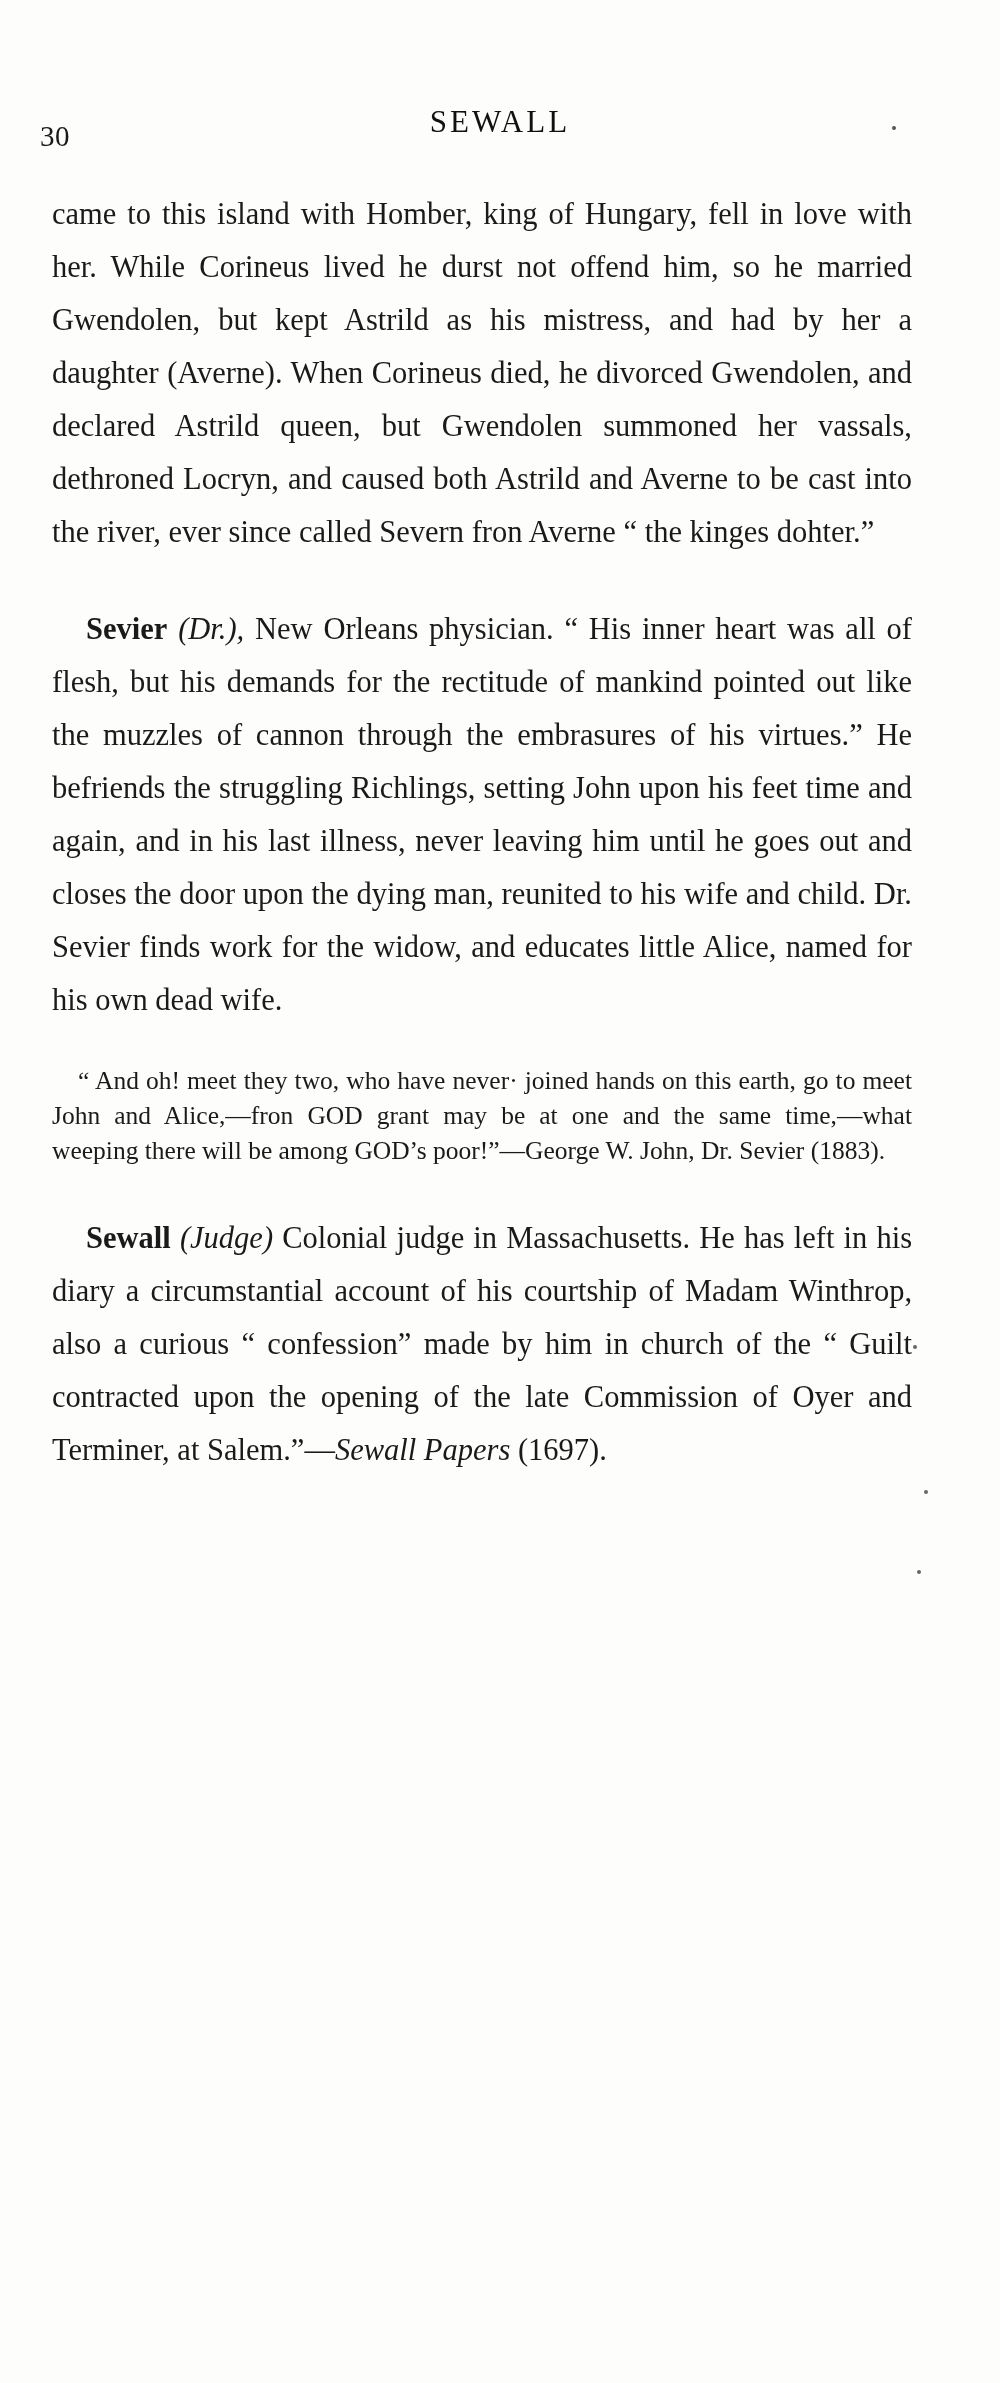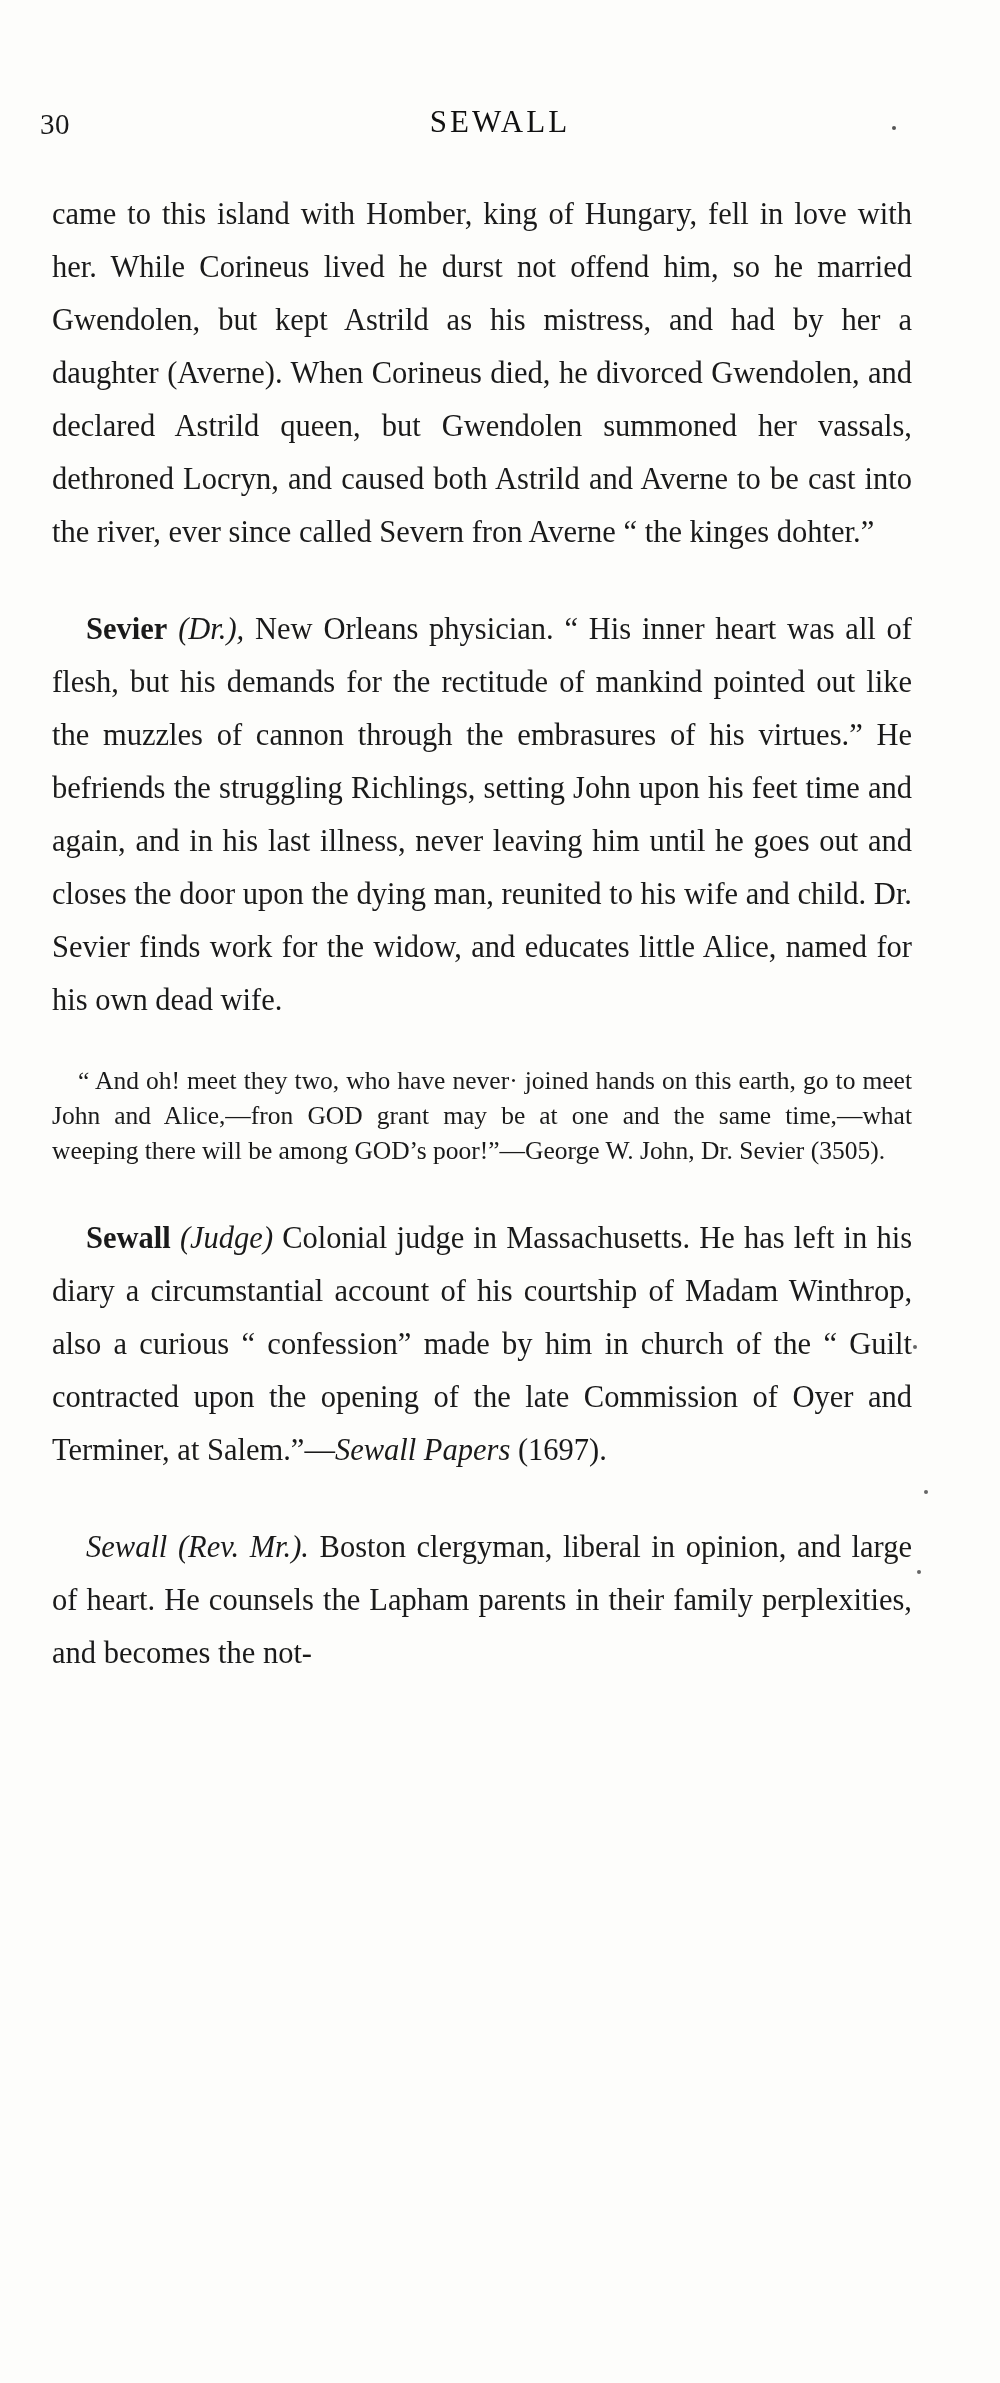--- a/index.html
+++ b/index.html
@@ -25,21 +25,21 @@
   .header {
     position: absolute;
     left: 0;
     top: 108px;
     width: 1000px;
     height: 40px;
   }
   .page-number {
     position: absolute;
     left: 40px;
-    top: 0;
+    top: 12px;
     font-size: 29px;
     letter-spacing: 0.5px;
     color: #1a1a1a;
   }
   .running-head {
     position: absolute;
     left: 0;
     top: -4px;
     width: 1000px;
     text-align: center;
@@ -124,30 +124,27 @@
     <p class="para gap">
       <span class="indent"></span><span class="entry-name">Sevier</span>&nbsp;<span class="ital">(Dr.),</span>&nbsp;<span>New Orleans physician. “ His inner heart was all of flesh, but his demands for the rectitude of mankind pointed out like the muzzles of cannon through the embrasures of his virtues.” He befriends the struggling Richlings, setting John upon his feet time and again, and in his last illness, never leaving him until he goes out and closes the door upon the dying man, reunited to his wife and child. Dr. Sevier finds work for the widow, and educates little Alice, named for his own dead wife.</span>
     </p>
 
     <div class="quote-block">
       <span class="indent"></span><span>“ And oh! meet they two, who have never·</span>
       <span>joined hands on this earth, go to meet John and</span>
       <span>Alice,—fron GOD grant may be at one and the</span>
       <span>same time,—what weeping there will be among</span>
       <span>GOD’s poor!”—George W. John, Dr. Sevier</span>
-      <span>(3505).</span>
+      <span>(1883).</span>
     </div>
 
     <p class="para gap">
       <span class="indent"></span><span class="entry-name">Sewall</span>&nbsp;<span class="ital">(Judge)</span>&nbsp;<span>Colonial judge in Massachusetts. He has left in his diary a circumstantial account of his courtship of Madam Winthrop, also a curious “ confession” made by him in church of the “ Guilt contracted upon the opening of the late Commission of Oyer and Terminer, at Salem.”—</span><span class="ital">Sewall Papers</span>&nbsp;<span>(1697).</span>
     </p>
 
-    <p class="para gap">
-      <span class="indent"></span><span class="entry-name-italic">Sewall</span>&nbsp;<span class="ital">(Rev. Mr.).</span>&nbsp;<span>Boston clergyman, liberal in opinion, and large of heart. He counsels the Lapham parents in their family perplexities, and becomes the not-</span>
-    </p>
 
   </div>
 
   <div class="stray-dot" style="left: 913px; top: 1345px;"></div>
   <div class="stray-dot" style="left: 924px; top: 1490px;"></div>
   <div class="stray-dot" style="left: 917px; top: 1570px;"></div>
 
 </div>
 
 </body></html>

